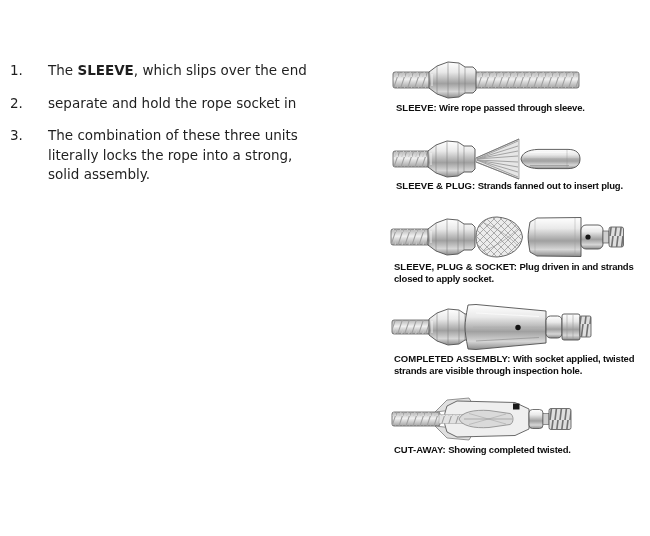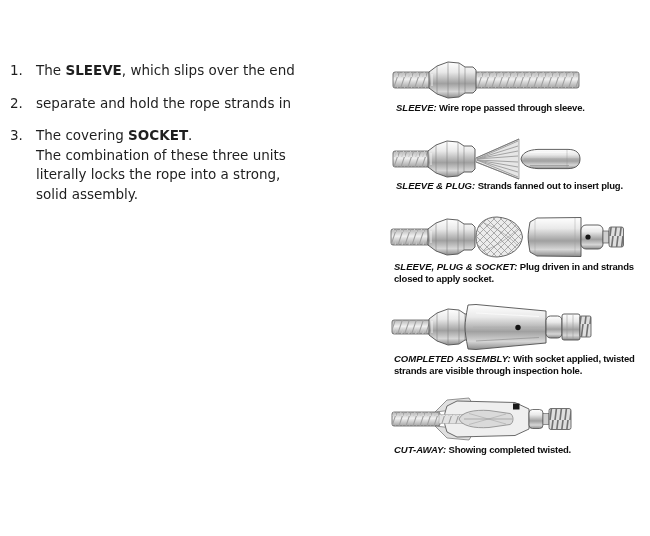--- a/index.html
+++ b/index.html
@@ -7,32 +7,32 @@
     position:relative; width:650px; height:536px; background:#ffffff;
     font-family:"DejaVu Sans", sans-serif; overflow:hidden;
   }
   
   .instructions {
     position:absolute; left:10px; top:61px; width:345px;
     color:#1f1f1f; font-size:13.5px; line-height:19.5px;
   }
   .instr-item { display:flex; margin-bottom:13px; }
   .instr-num { width:26px; flex-shrink:0; }
-  .instr-lines { width:316px; }
+  .instr-lines { width:316px;margin-left:12px; }
   .instr-line { white-space:nowrap; }
   .b { font-weight:bold; }
   
   .fig-svg { position:absolute; display:block; }
   .fig-caption {
     position:absolute; width:262px;
     font-family:"Liberation Sans", sans-serif;
     font-weight:bold; font-size:9.5px; line-height:11.5px;
     letter-spacing:-0.2px; color:#0d0d0d;
   }
-  .cap-label { letter-spacing:0;font-style:italic; }
+  .cap-label { letter-spacing:0; }
 </style>
 </head>
 <body>
 
 <div class="canvas">
 
   <svg width="0" height="0" style="position:absolute" aria-hidden="true">
     <defs>
       <linearGradient id="gMetal" x1="0" y1="0" x2="0" y2="1">
         <stop offset="0" stop-color="#ffffff"></stop>
@@ -69,28 +69,27 @@
     <div class="instr-item">
       <div class="instr-num">1.</div>
       <div class="instr-lines">
         <div class="instr-line"><span>The </span><span class="b">SLEEVE</span><span>, which slips over the end</span></div>
       </div>
     </div>
 
     <div class="instr-item">
       <div class="instr-num">2.</div>
       <div class="instr-lines">
-        <div class="instr-line">separate and hold the rope strands in</div>
+        <div class="instr-line">separate and hold the rope socket in</div>
       </div>
     </div>
 
     <div class="instr-item">
       <div class="instr-num">3.</div>
       <div class="instr-lines">
-        <div class="instr-line"><span>The covering </span><span class="b">SOCKET</span><span>.</span></div>
         <div class="instr-line">The combination of these three units</div>
         <div class="instr-line">literally locks the rope into a strong,</div>
         <div class="instr-line">solid assembly.</div>
       </div>
     </div>
   </div>
 
   <svg class="fig-svg" style="left:391px; top:57px;" width="190" height="46" viewBox="0 0 190 46">
     <rect x="2" y="15" width="186" height="16" rx="2" fill="url(#gRope)" stroke="#5a5a5a" stroke-width="0.8"></rect>
     <rect x="2" y="15" width="186" height="16" rx="2" fill="url(#pRope)"></rect>

